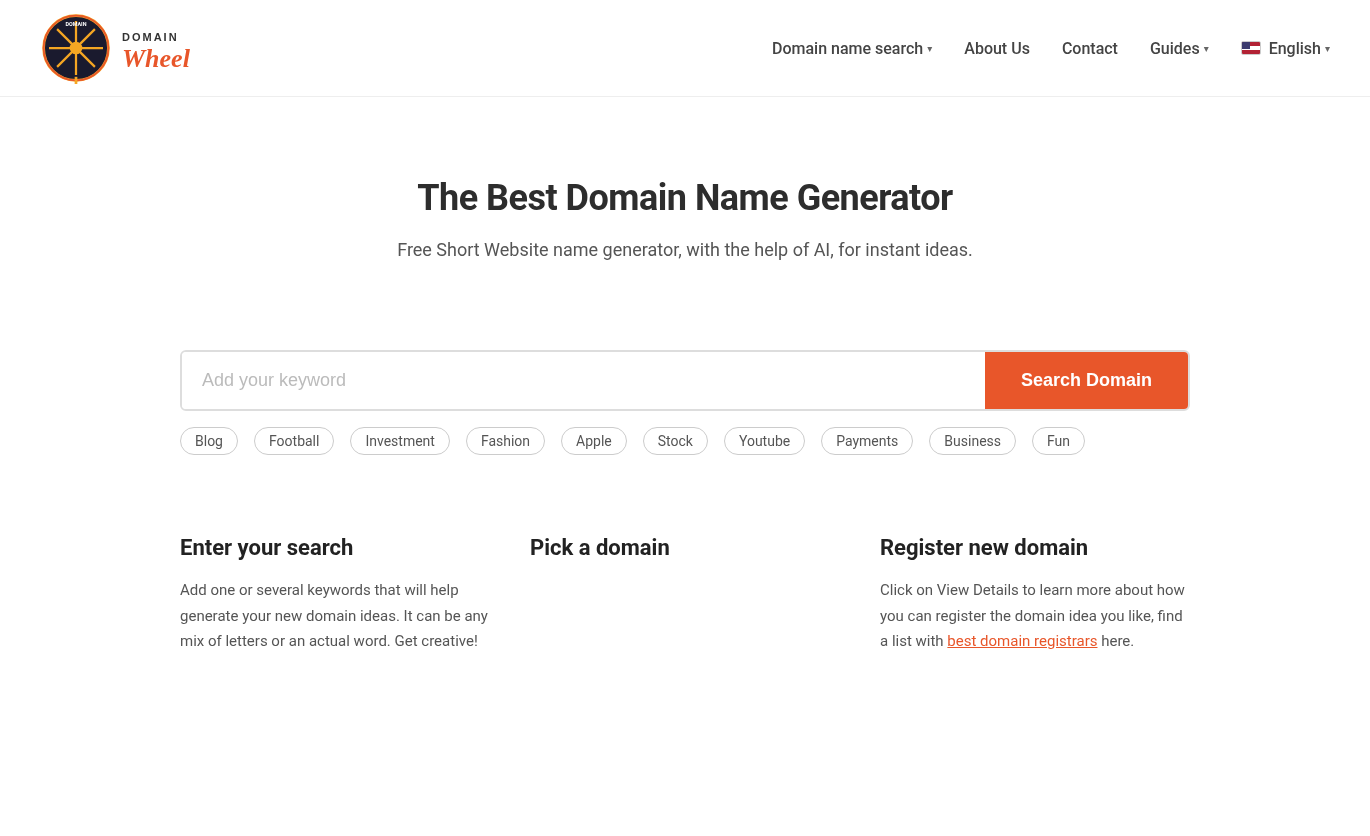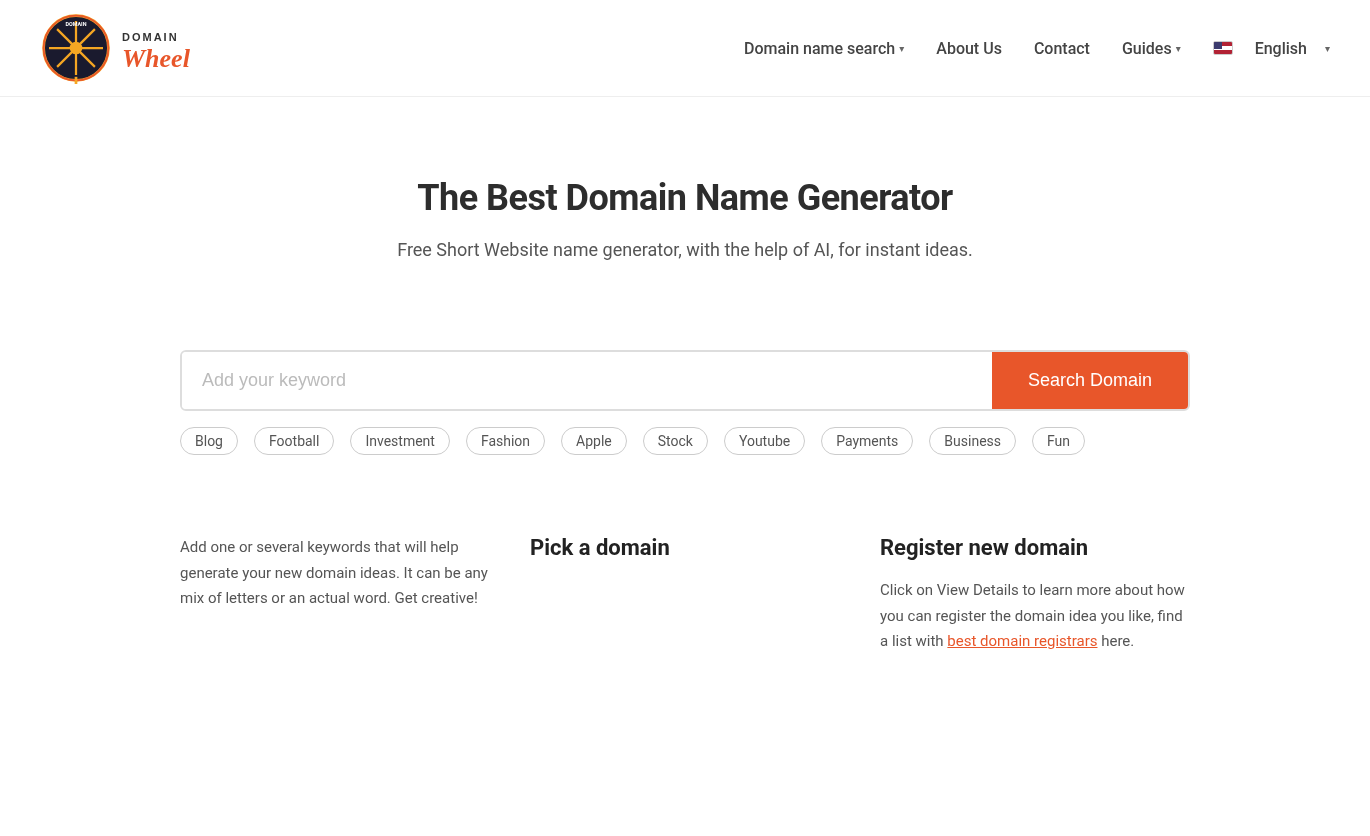--- a/index.html
+++ b/index.html
@@ -81,21 +81,21 @@
       position: absolute;
       top: 0; left: 0;
       width: 8px;
       height: 7px;
       background: #3C3B6E;
     }
 
     .lang-selector {
       display: flex;
       align-items: center;
-      gap: 18px;
+      gap: 4px;
       cursor: pointer;
       font-size: 16px;
       font-weight: 500;
       color: #444;
     }
 
     
     .hero {
       text-align: center;
       padding: 80px 40px 40px;
@@ -142,21 +142,21 @@
     .search-input::placeholder {
       color: #bbb;
     }
 
     .search-button {
       background: #e8562a;
       color: #fff;
       border: none;
       padding: 18px 36px;
       font-size: 18px;
-      font-weight: 400;
+      font-weight: 700;
       cursor: pointer;
       white-space: nowrap;
     }
 
     
     .tags {
       display: flex;
       flex-wrap: wrap;
       gap: 16px;
       margin-top: 4px;
@@ -273,20 +273,21 @@
       <span class="tag">Stock</span>
       <span class="tag">Youtube</span>
       <span class="tag">Payments</span>
       <span class="tag">Business</span>
       <span class="tag">Fun</span>
     </div>
 </div>
 
 <div class="info-section">
   <div class="info-card">
+    <h2>Enter your search</h2>
     <p>Add one or several keywords that will help generate your new domain ideas. It can be any mix of letters or an actual word. Get creative!</p>
   </div>
   <div class="info-card">
     <h2>Pick a domain</h2>
   </div>
   <div class="info-card">
     <h2>Register new domain</h2>
     <p>
       <span>Click on View Details to learn more about how you can register the domain idea you like, find a list with </span><a href="#">best domain registrars</a><span> here.</span>
     </p>

